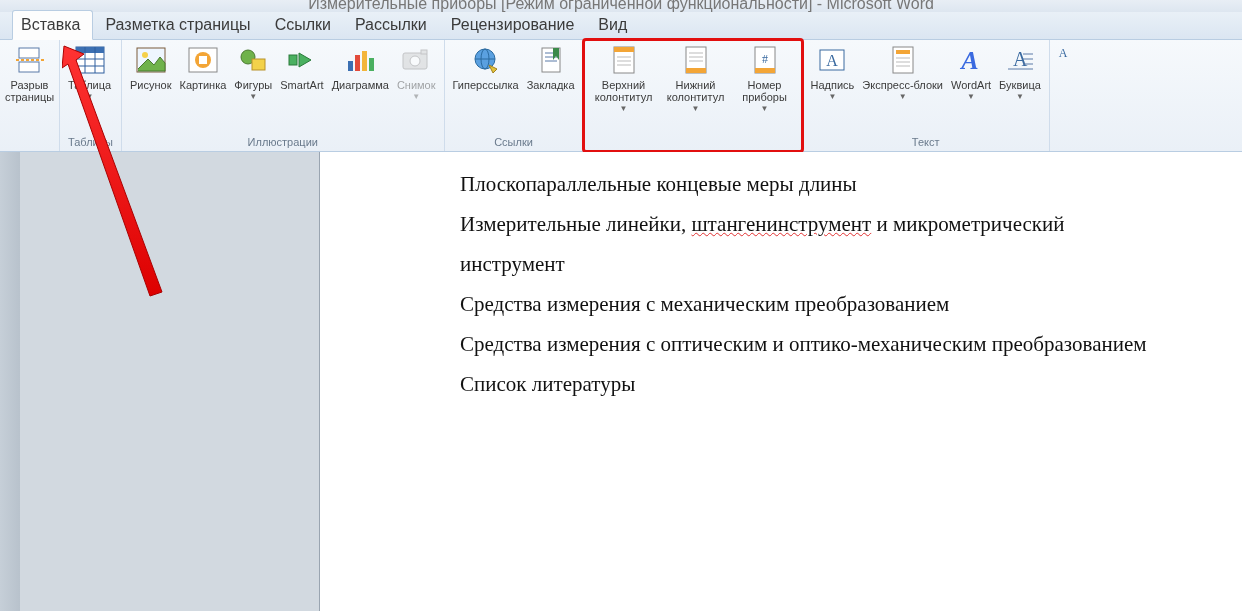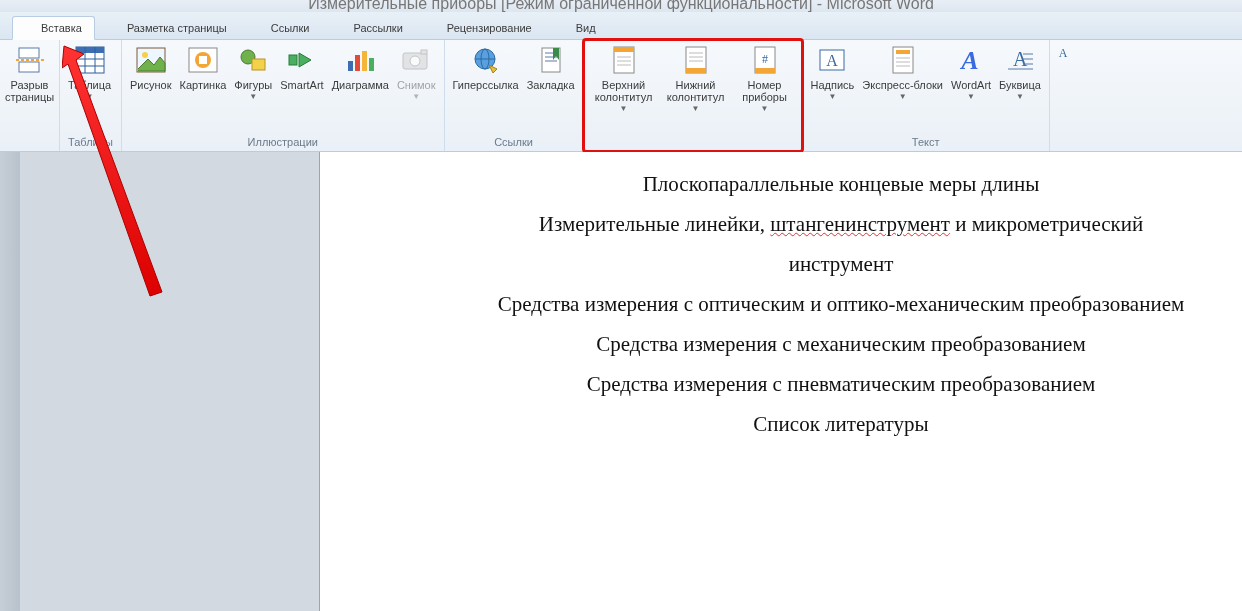--- a/index.html
+++ b/index.html
@@ -24,22 +24,22 @@
   .tab-strip {
     display: flex;
     align-items: flex-end;
     height: 28px;
     background: linear-gradient(#e9f0f7,#dbe6f2);
     border-bottom: 1px solid #b9cde2;
     padding-left: 8px;
     position: relative;
   }
   .tab {
-    padding: 5px 12px 5px 28px;
-    font-size: 11px;
+    padding: 5px 12px 5px 8px;
+    font-size: 16px;
     color: #3b3b3b;
     cursor: pointer;
     margin-right: 4px;
   }
   .tab.active {
     background: #fdfdfd;
     border: 1px solid #b9cde2;
     border-bottom: 1px solid #fdfdfd;
     border-radius: 3px 3px 0 0;
     position: relative;
@@ -98,21 +98,20 @@
     position: absolute;
     border: 3px solid #e20f0f;
     border-radius: 4px;
     pointer-events: none;
   }
 
   .workspace {
     display: flex;
     height: calc(611px - 12px - 28px - 112px);
     background: #fff;
-    text-align: center;
   }
   .ruler-gutter {
     width: 320px;
     background: linear-gradient(90deg,#c6cfd8 0,#b8c2cc 20px,#d2d9e0 20px,#d2d9e0 100%);
     border-right: 1px solid #9aa5b1;
   }
   .page {
     flex: 1;
     background: #fff;
     padding: 12px 20px 0 140px;
@@ -406,23 +405,22 @@
 
 <div class="workspace">
   <div class="ruler-gutter"></div>
   <div class="page">
     <div class="doc-text">
       <div><span>Плоскопараллельные концевые меры длины</span></div>
       <div>
         <span>Измерительные линейки, </span><span class="squig">штангенинструмент</span><span> и микрометрический</span>
       </div>
       <div><span>инструмент</span></div>
+      <div><span>Средства измерения с механическим преобразованием</span></div>
       <div><span>Средства измерения с оптическим и оптико-механическим преобразованием</span></div>
-      <div><span>Средства измерения с механическим преобразованием</span></div>
-      <div><span>Средства измерения с пневматическим преобразованием</span></div>
       <div><span>Список литературы</span></div>
     </div>
   </div>
 </div>
 
 <svg class="arrow" viewBox="0 0 120 260">
   <defs>
     <linearGradient id="ag" x1="0" y1="1" x2="0" y2="0">
       <stop offset="0" stop-color="#d00"></stop>
         <stop offset="1" stop-color="#f33"></stop>

